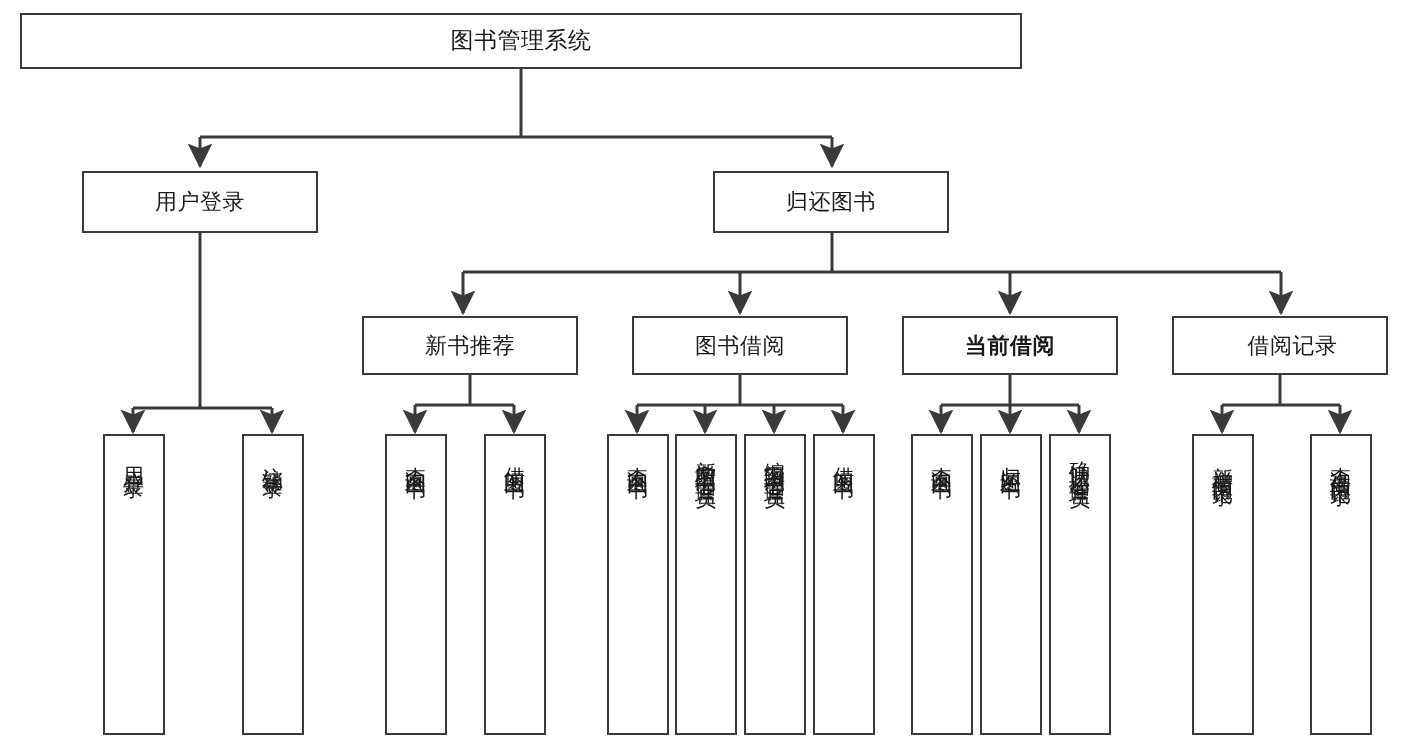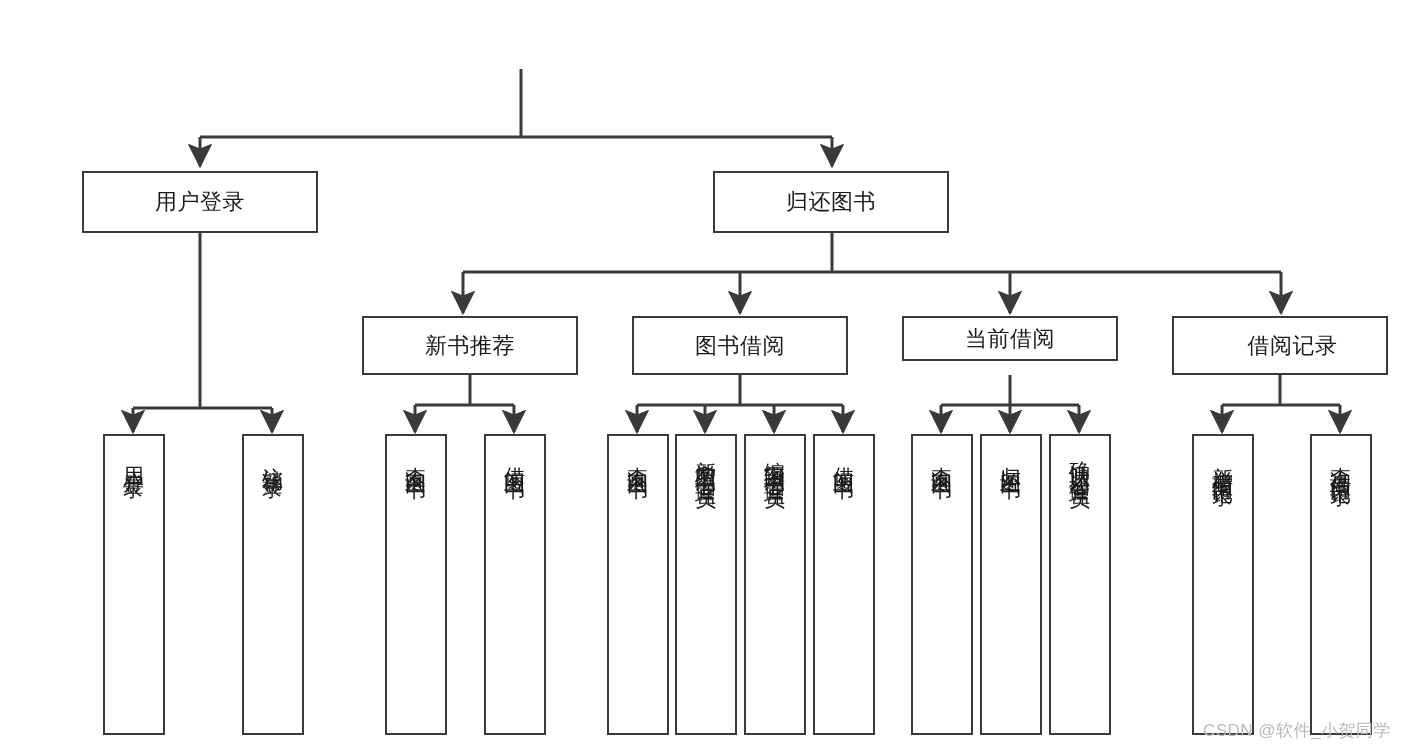--- a/index.html
+++ b/index.html
@@ -125,38 +125,41 @@
       <path d="M 1010 405 L 1010 432" marker-end="url(#arrow)"></path>
       <path d="M 1079 405 L 1079 432" marker-end="url(#arrow)"></path>
 
       <path d="M 1280 375 L 1280 405"></path>
       <path d="M 1222 405 L 1340 405"></path>
       <path d="M 1222 405 L 1222 432" marker-end="url(#arrow)"></path>
       <path d="M 1340 405 L 1340 432" marker-end="url(#arrow)"></path>
     </g>
   </svg>
 
+  <div class="node horiz root" style="left:20px; top:13px; width:1002px; height:56px;">
+    <span class="label">图书管理系统</span>
+  </div>
 
   <div class="node horiz" style="left:82px; top:171px; width:236px; height:62px;">
     <span class="label">用户登录</span>
   </div>
 
   <div class="node horiz" style="left:713px; top:171px; width:236px; height:62px;">
     <span class="label">归还图书</span>
   </div>
 
   <div class="node horiz" style="left:362px; top:316px; width:216px; height:59px;">
     <span class="label">新书推荐</span>
   </div>
 
   <div class="node horiz" style="left:632px; top:316px; width:216px; height:59px;">
     <span class="label">图书借阅</span>
   </div>
 
-  <div class="node horiz" style="left:902px; top:316px; width:216px; height:45px;">
+  <div class="node horiz" style="left:902px; top:316px; width:216px; height:59px;font-weight:bold;">
     <span class="label">当前借阅</span>
   </div>
 
   <div class="node horiz" style="left:1172px; top:316px; width:216px; height:59px;padding-left:25px;">
     <span class="label">借阅记录</span>
   </div>
 
   <div class="node vert" style="left:103px; top:434px; width:62px; height:301px;">
     <span class="label">用户登录</span>
   </div>
@@ -202,15 +205,14 @@
   </div>
 
   <div class="node vert" style="left:1192px; top:434px; width:62px; height:301px;">
     <span class="label">新增借阅记录</span>
   </div>
 
   <div class="node vert" style="left:1310px; top:434px; width:62px; height:301px;">
     <span class="label">查询借阅记录</span>
   </div>
 
-  <div id="watermark">CSDN @软件_小贺同学</div>
 
 </div>
 
 </body></html>

